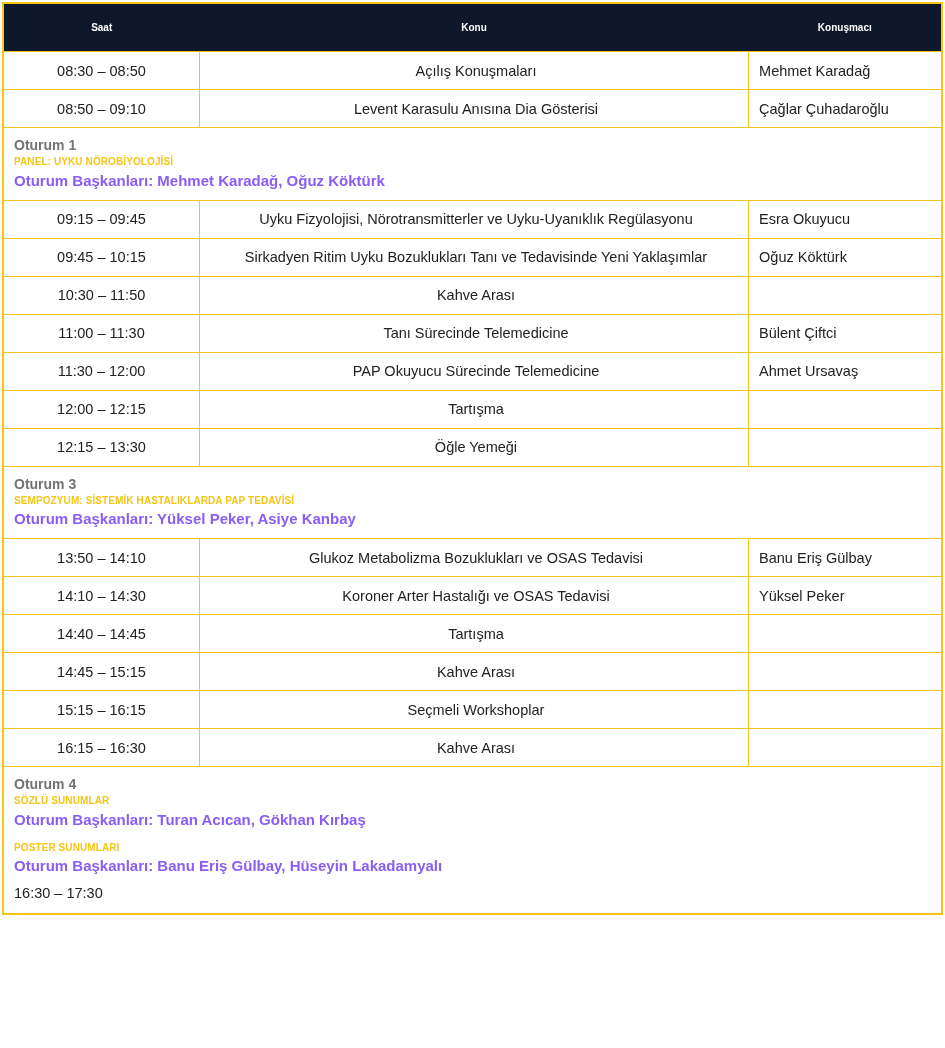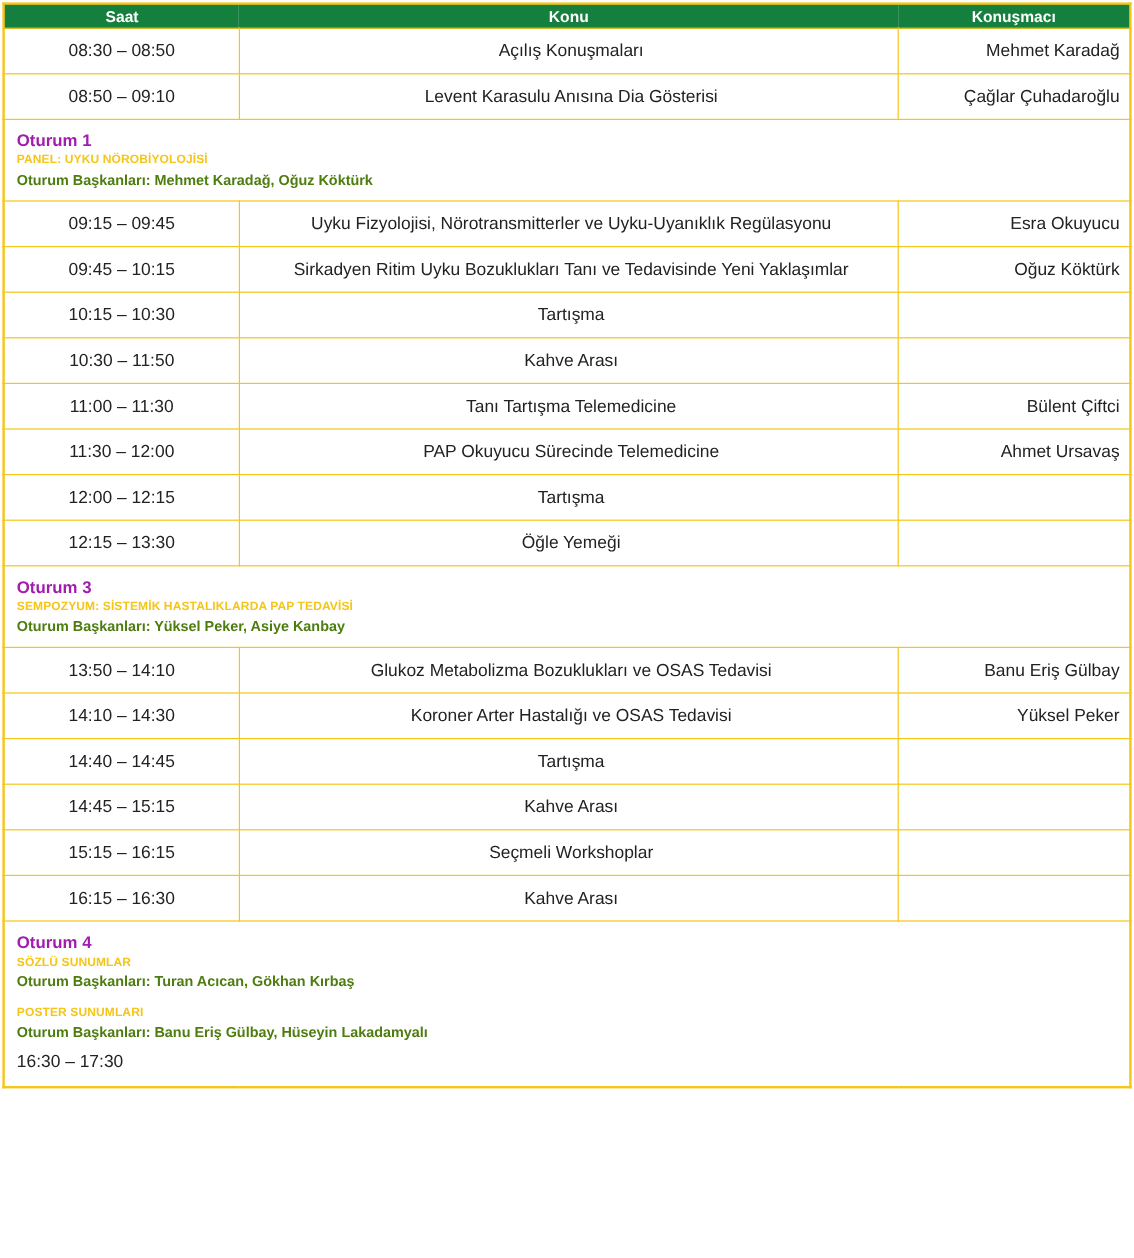--- a/index.html
+++ b/index.html
@@ -16,25 +16,25 @@
     background: #ffffff;
   }
   table.schedule {
     width: 941px;
     margin: 2px;
     border-collapse: collapse;
     table-layout: fixed;
     border: 2px solid #f5c518;
   }
   table.schedule thead th {
-    background: #15803d;
+    background: #0f172a;
     color: #ffffff;
-    font-size: 13px;
-    font-weight: bold;
-    padding: 2px 4px;
+    font-size: 10px;
+    font-weight: bold;
+    padding: 18px 4px;
     text-align: center;
     border: none;
   }
   col.c-time { width: 196px; }
   col.c-topic { width: 548px; }
   col.c-speaker { width: 193px; }
 
   table.schedule td {
     border: 1px solid #f5c518;
     font-size: 14.5px;
@@ -44,45 +44,45 @@
   td.time {
     text-align: center;
     padding: 10px 6px;
     white-space: nowrap;
   }
   td.topic {
     text-align: center;
     padding: 10px 8px 10px 12px;
   }
   td.speaker {
-    text-align: right;
+    text-align: left;
     padding: 10px 8px 10px 10px;
   }
   tr.session-row td {
     padding: 7px 10px 8px 10px;
     border-left: 1px solid #f5c518;
     border-right: 1px solid #f5c518;
   }
   .session-no {
     font-weight: bold;
     font-size: 14px;
-    color: #a21caf;
+    color: #737373;
     line-height: 1.45;
   }
   .session-title {
     font-weight: bold;
     font-size: 10px;
     color: #f5c518;
     line-height: 1.45;
     letter-spacing: 0.1px;
   }
   .session-chairs {
     font-weight: bold;
-    font-size: 12px;
-    color: #4d7c0f;
+    font-size: 15px;
+    color: #8b5cf6;
     line-height: 1.45;
   }
   .session-gap { height: 10px; }
   .session-plain {
     font-size: 14.5px;
     color: #222222;
     line-height: 1.5;
     padding-top: 6px;
   }
   tr.tall td { height: 38px; }
@@ -126,32 +126,27 @@
           <td class="time">09:15 – 09:45</td>
           <td class="topic">Uyku Fizyolojisi, Nörotransmitterler ve Uyku-Uyanıklık Regülasyonu</td>
           <td class="speaker">Esra Okuyucu</td>
         </tr>
         <tr class="tall">
           <td class="time">09:45 – 10:15</td>
           <td class="topic">Sirkadyen Ritim Uyku Bozuklukları Tanı ve Tedavisinde Yeni Yaklaşımlar</td>
           <td class="speaker">Oğuz Köktürk</td>
         </tr>
         <tr class="tall">
-          <td class="time">10:15 – 10:30</td>
-          <td class="topic">Tartışma</td>
-          <td class="speaker"></td>
-        </tr>
-        <tr class="tall">
           <td class="time">10:30 – 11:50</td>
           <td class="topic">Kahve Arası</td>
           <td class="speaker"></td>
         </tr>
         <tr class="tall">
           <td class="time">11:00 – 11:30</td>
-          <td class="topic">Tanı Tartışma Telemedicine</td>
+          <td class="topic">Tanı Sürecinde Telemedicine</td>
           <td class="speaker">Bülent Çiftci</td>
         </tr>
         <tr class="tall">
           <td class="time">11:30 – 12:00</td>
           <td class="topic">PAP Okuyucu Sürecinde Telemedicine</td>
           <td class="speaker">Ahmet Ursavaş</td>
         </tr>
         <tr class="tall">
           <td class="time">12:00 – 12:15</td>
           <td class="topic">Tartışma</td>

